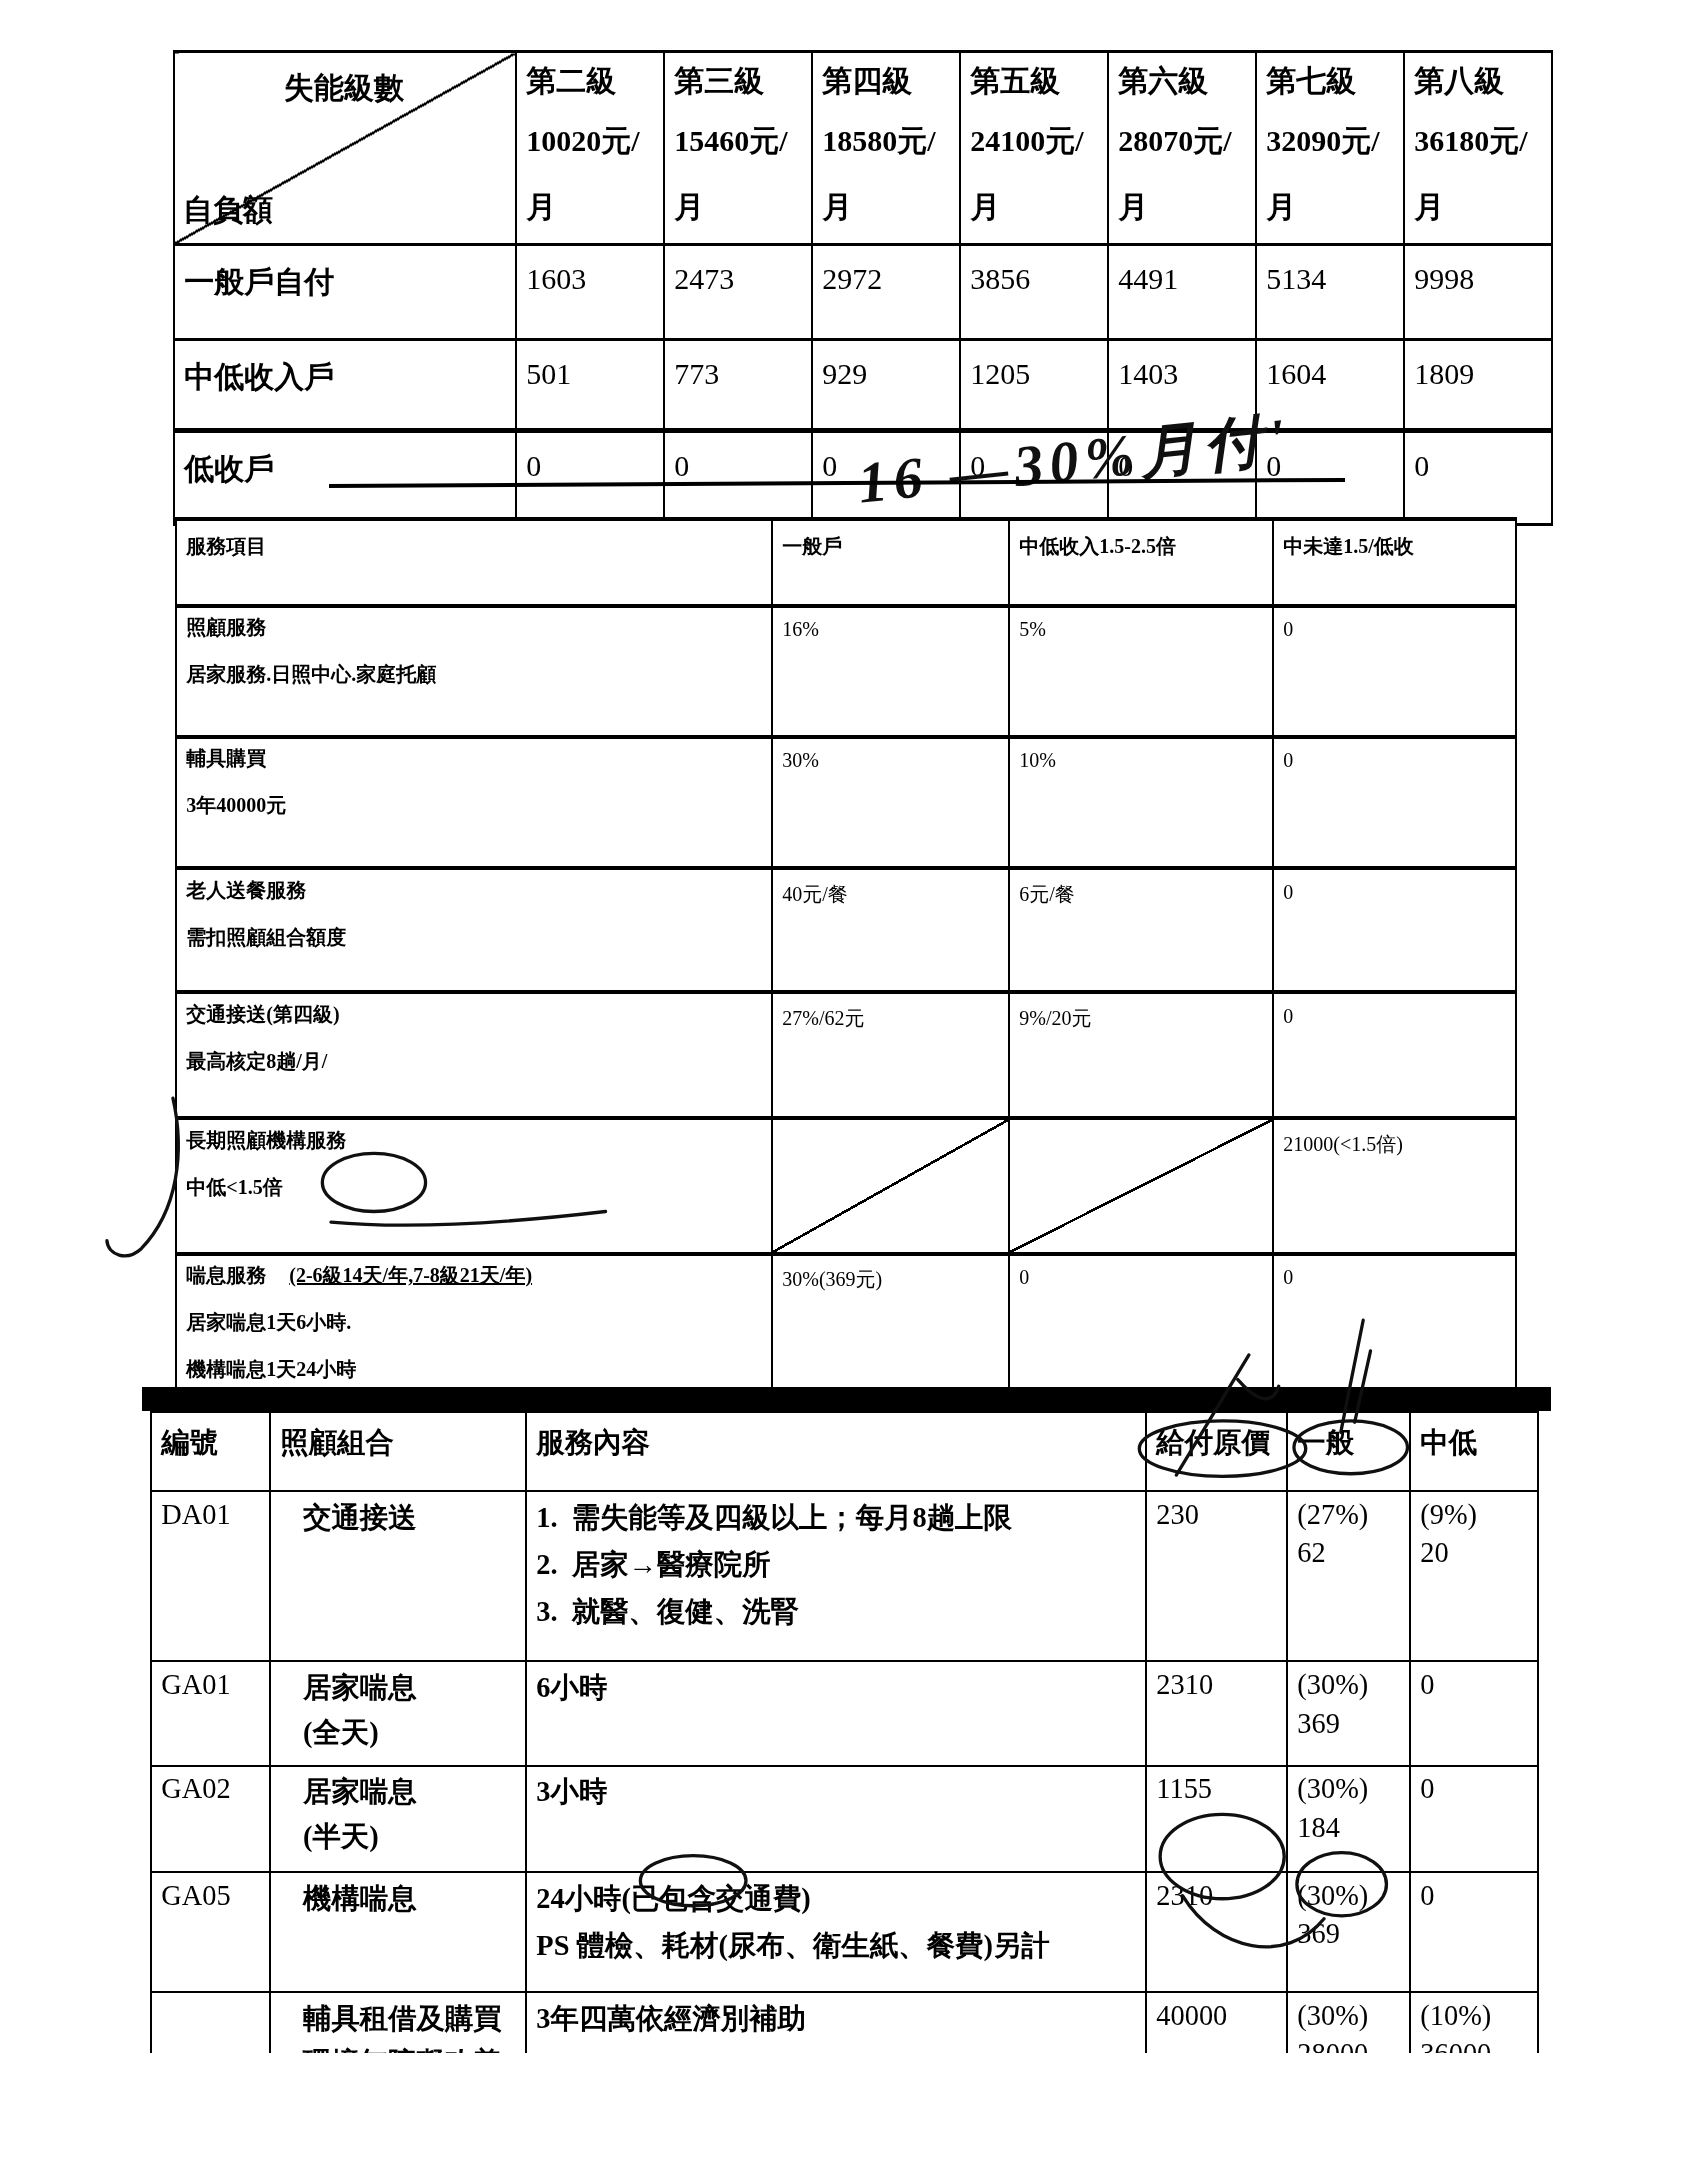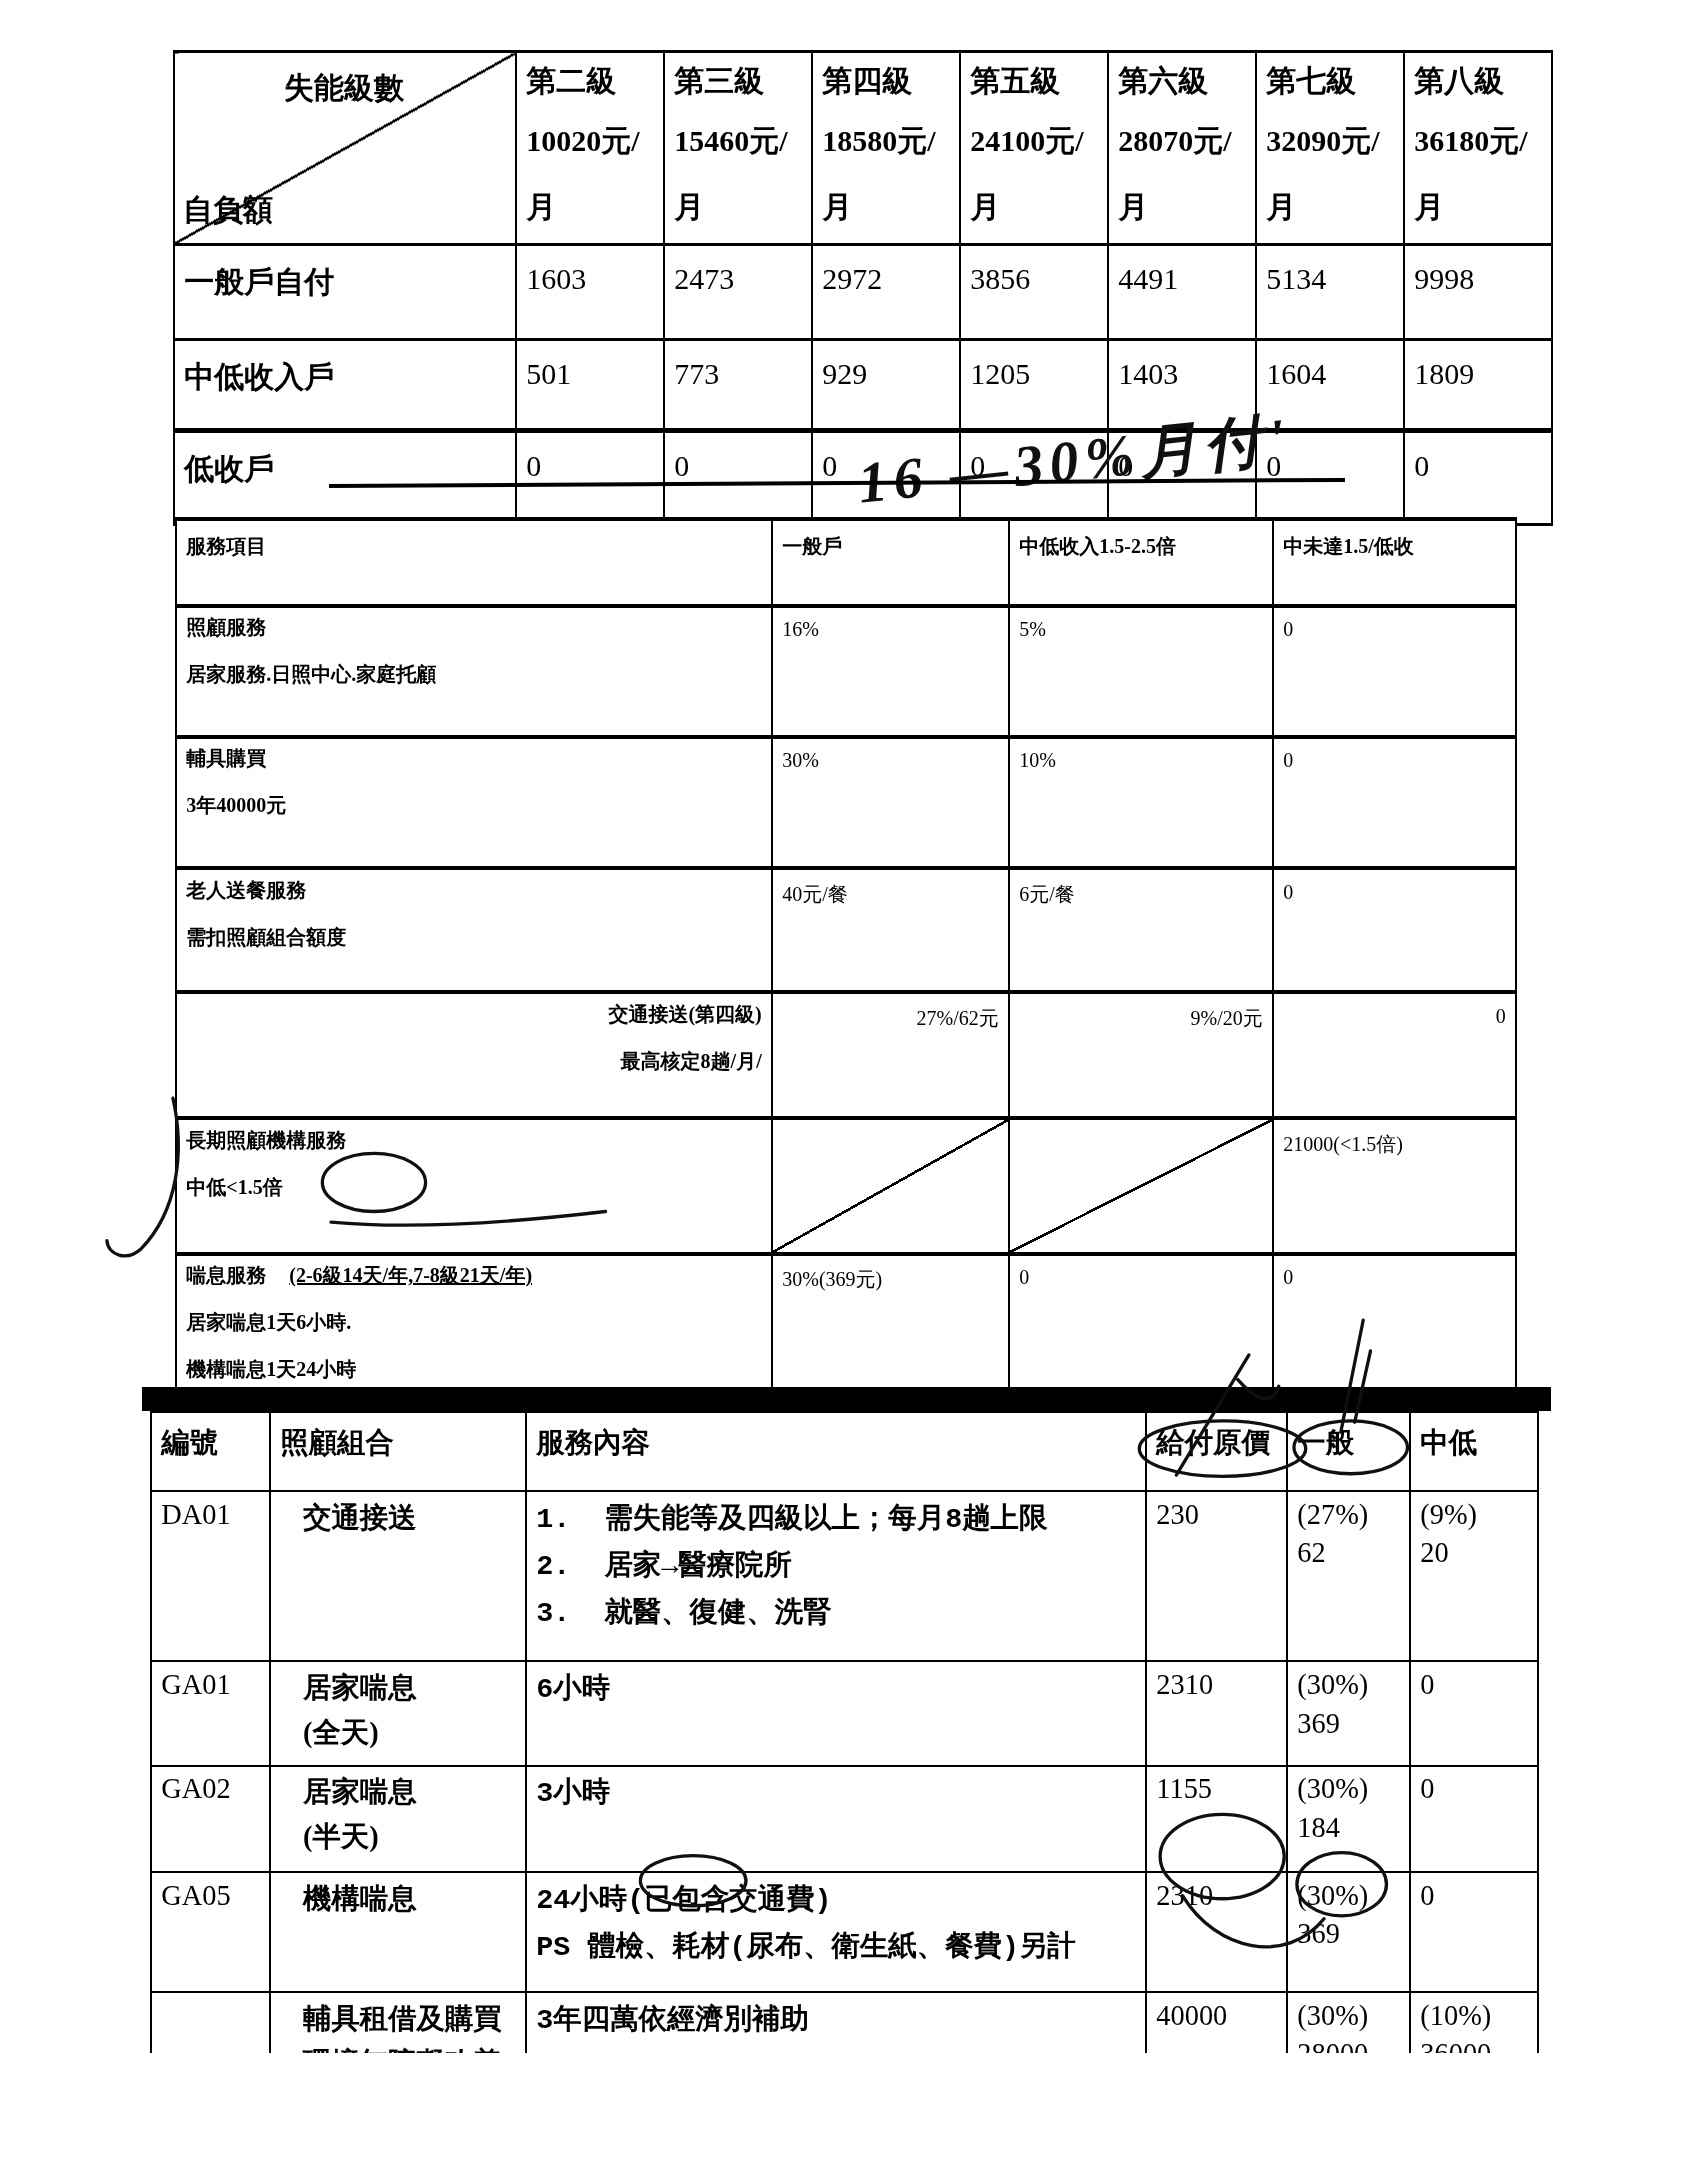--- a/index.html
+++ b/index.html
@@ -30,38 +30,38 @@
   .t2{left:175px;top:517px;}
   .t2 td{border-top-width:4px;border-bottom-width:4px;font-size:20px;}
   .t2 .hrow td{height:64px;font-weight:bold;padding-top:12px;}
   .t2 .title{font-weight:bold;display:block;}
   .t2 .sub{font-weight:bold;display:block;margin-top:20px;}
   .t2 .ann{font-weight:bold;text-decoration:underline;margin-left:13px;}
   .t2 .val{padding-top:10.6px;}
   .t2 .diag{background:linear-gradient(to bottom right,transparent calc(50% - 1.3px),#000 calc(50% - 1.3px),#000 calc(50% + 1.3px),transparent calc(50% + 1.3px));}
   .t2 .rh166 td{height:110px;}
   .t2 .rh155 td{height:103px;}
-  .t2 .rh159 td{height:105px;text-align:right;}
+  .t2 .rh159 td{height:105px;}
   .t2 .rh172 td{height:114px;}
   .t2 .rh224 td{height:148px;}
   .t2 .rh97 td{height:64px;}
   .t2 .rh80 td{height:53px;}
 
   
   .band{position:absolute;left:142px;top:1387px;width:1409px;height:24px;background:#000;}
   .t3{left:150px;top:1411px;}
   .t3 td{border-top-width:2.6px;border-bottom-width:2.6px;font-size:28.4px;}
   .t3 .hrow td{height:60px;font-weight:bold;padding-top:10.6px;}
   .t3 .rhDA td{height:155px;border-radius:8px;}
   .t3 .rhG1 td{height:87px;}
   .t3 .rhG2 td{height:91px;}
   .t3 .rhG5 td{height:105px;}
   .t3 .rhEF td{height:101px;}
   .t3 .cjk{font-weight:bold;padding-left:32px;}
-  .t3 .line{display:block;margin-bottom:9.3px;white-space:pre-wrap;font-weight:bold;font-family:Liberation Mono, monospace;}
+  .t3 .line{display:block;margin-bottom:9.3px;white-space:pre-wrap;font-weight:bold;}
   .t3 .two span{display:block;margin-bottom:6.6px;}
   .t3 .id-bottom{vertical-align:bottom;padding-bottom:6.6px;}
 
   
   .hw{position:absolute;color:#101010;}
   .hw-note{left:857px;top:422px;font-size:58px;font-style:italic;font-weight:bold;letter-spacing:6.6px;transform:rotate(-6deg);white-space:nowrap;}
   .hw-underline{left:329px;top:481px;width:1016px;height:4px;background:#000;transform:rotate(-0.35deg);}
   svg.hw{overflow:visible;}
   .stroke{fill:none;stroke:#101010;stroke-width:5px;stroke-linecap:round;}
 </style>

